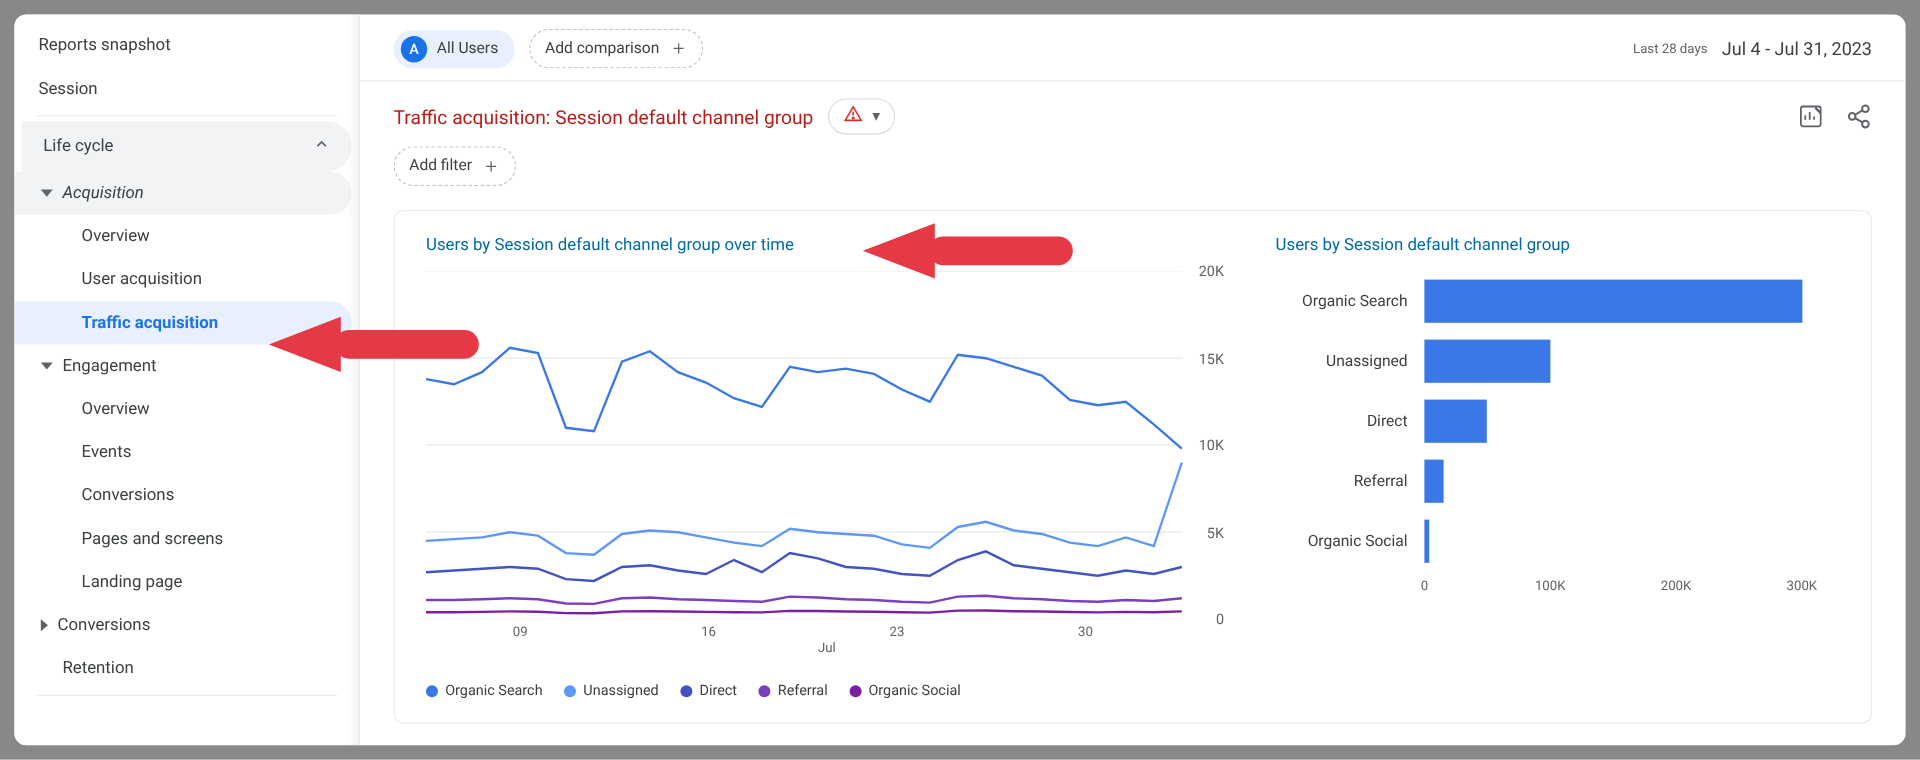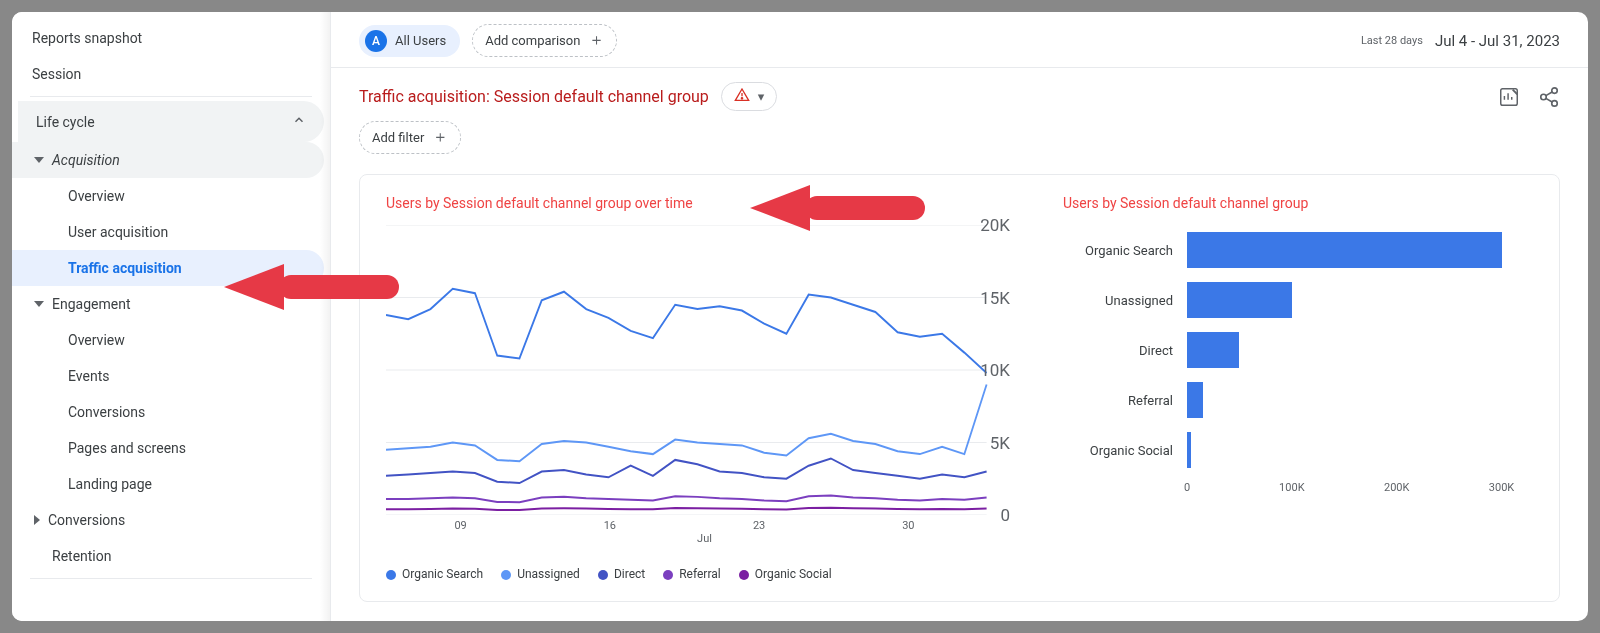--- a/index.html
+++ b/index.html
@@ -15,21 +15,21 @@
     background: #fff;
     border-radius: 10px;
     width: 100%;
     height: 100%;
     display: flex;
     overflow: hidden;
     position: relative;
   }
   
   .sidebar {
-    width: 319px;
+    width: 288px;
     background: #fff;
     border-right: 1px solid #e8eaed;
     overflow-y: auto;
     padding-top: 8px;
     position: relative;
   }
   .sidebar::after{
     content:"";
     position:absolute;
     top:0; right:0; bottom:0;
@@ -158,27 +158,27 @@
   .card {
     background:#fff;
     border:1px solid #e8eaed;
     border-radius:8px;
     padding:20px 26px 20px 26px;
     display:flex;
     gap:40px;
     position:relative;
   }
   .chart-block { flex:1; position:relative;}
-  .chart-title { font-size:14px; color:#ef4444; margin-bottom:14px; }
+  .chart-title { font-size:14px; color:#0369a1; margin-bottom:14px; }
   .line-chart {
     position:relative;
     height:290px;
   }
   .line-chart svg { width:100%; height:100%; }
-  .y-lab { position:absolute; right:13px; font-size:17px; color:#5f6368; transform:translateY(-50%);}
+  .y-lab { position:absolute; right:3px; font-size:12px; color:#5f6368; transform:translateY(-50%);}
   .x-labs { display:flex; justify-content:space-around; font-size:11px; color:#5f6368; margin-top:4px; padding-left:0; padding-right:40px;}
   .x-month { text-align:center; font-size:11px; color:#5f6368; }
   .legend { display:flex; gap:18px; margin-top:22px; font-size:12px; color:#3c4043; flex-wrap:wrap;}
   .legend span.dot { width:10px;height:10px;border-radius:50%;display:inline-block;margin-right:6px;vertical-align:middle;}
   .bar-block { width:470px; }
   .bar-row { display:flex; align-items:center; height:50px; gap:14px;}
   .bar-label { width:110px; text-align:right; font-size:13px; color:#3c4043; }
   .bar-track { flex:1; height:46px; position:relative; }
   .bar-fill { position:absolute; top:5px; bottom:5px; left:0; background:#3b78e7; }
   .bar-xaxis { display:flex; margin-left:124px; font-size:11px; color:#5f6368; position:relative; height:20px; margin-top:6px;}

